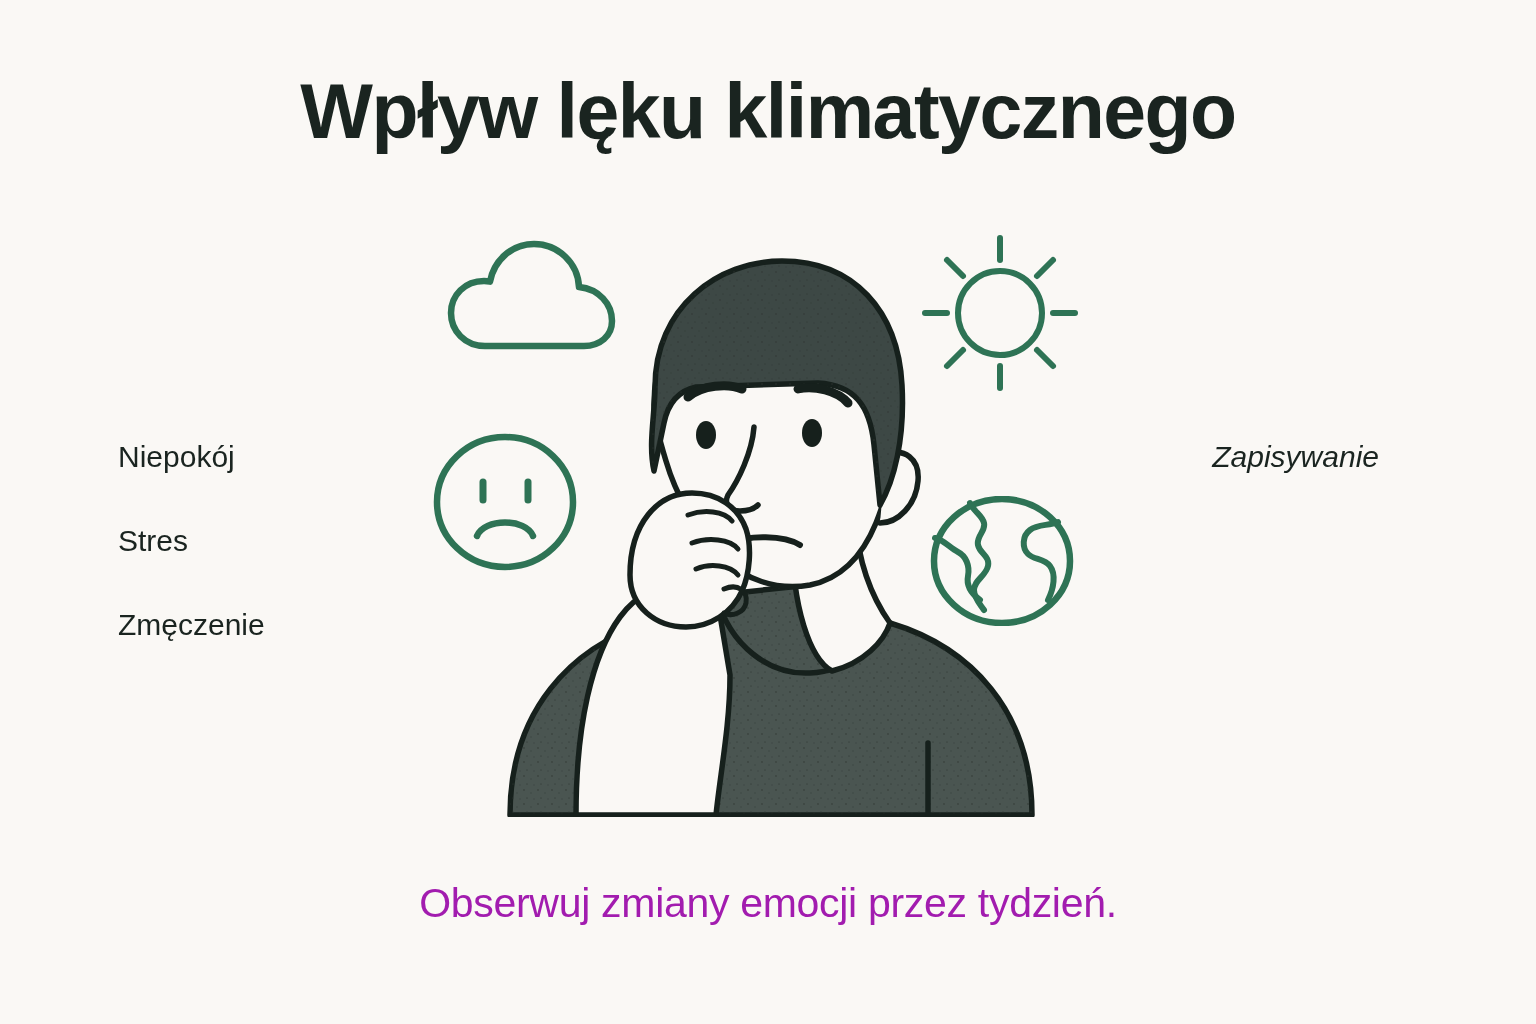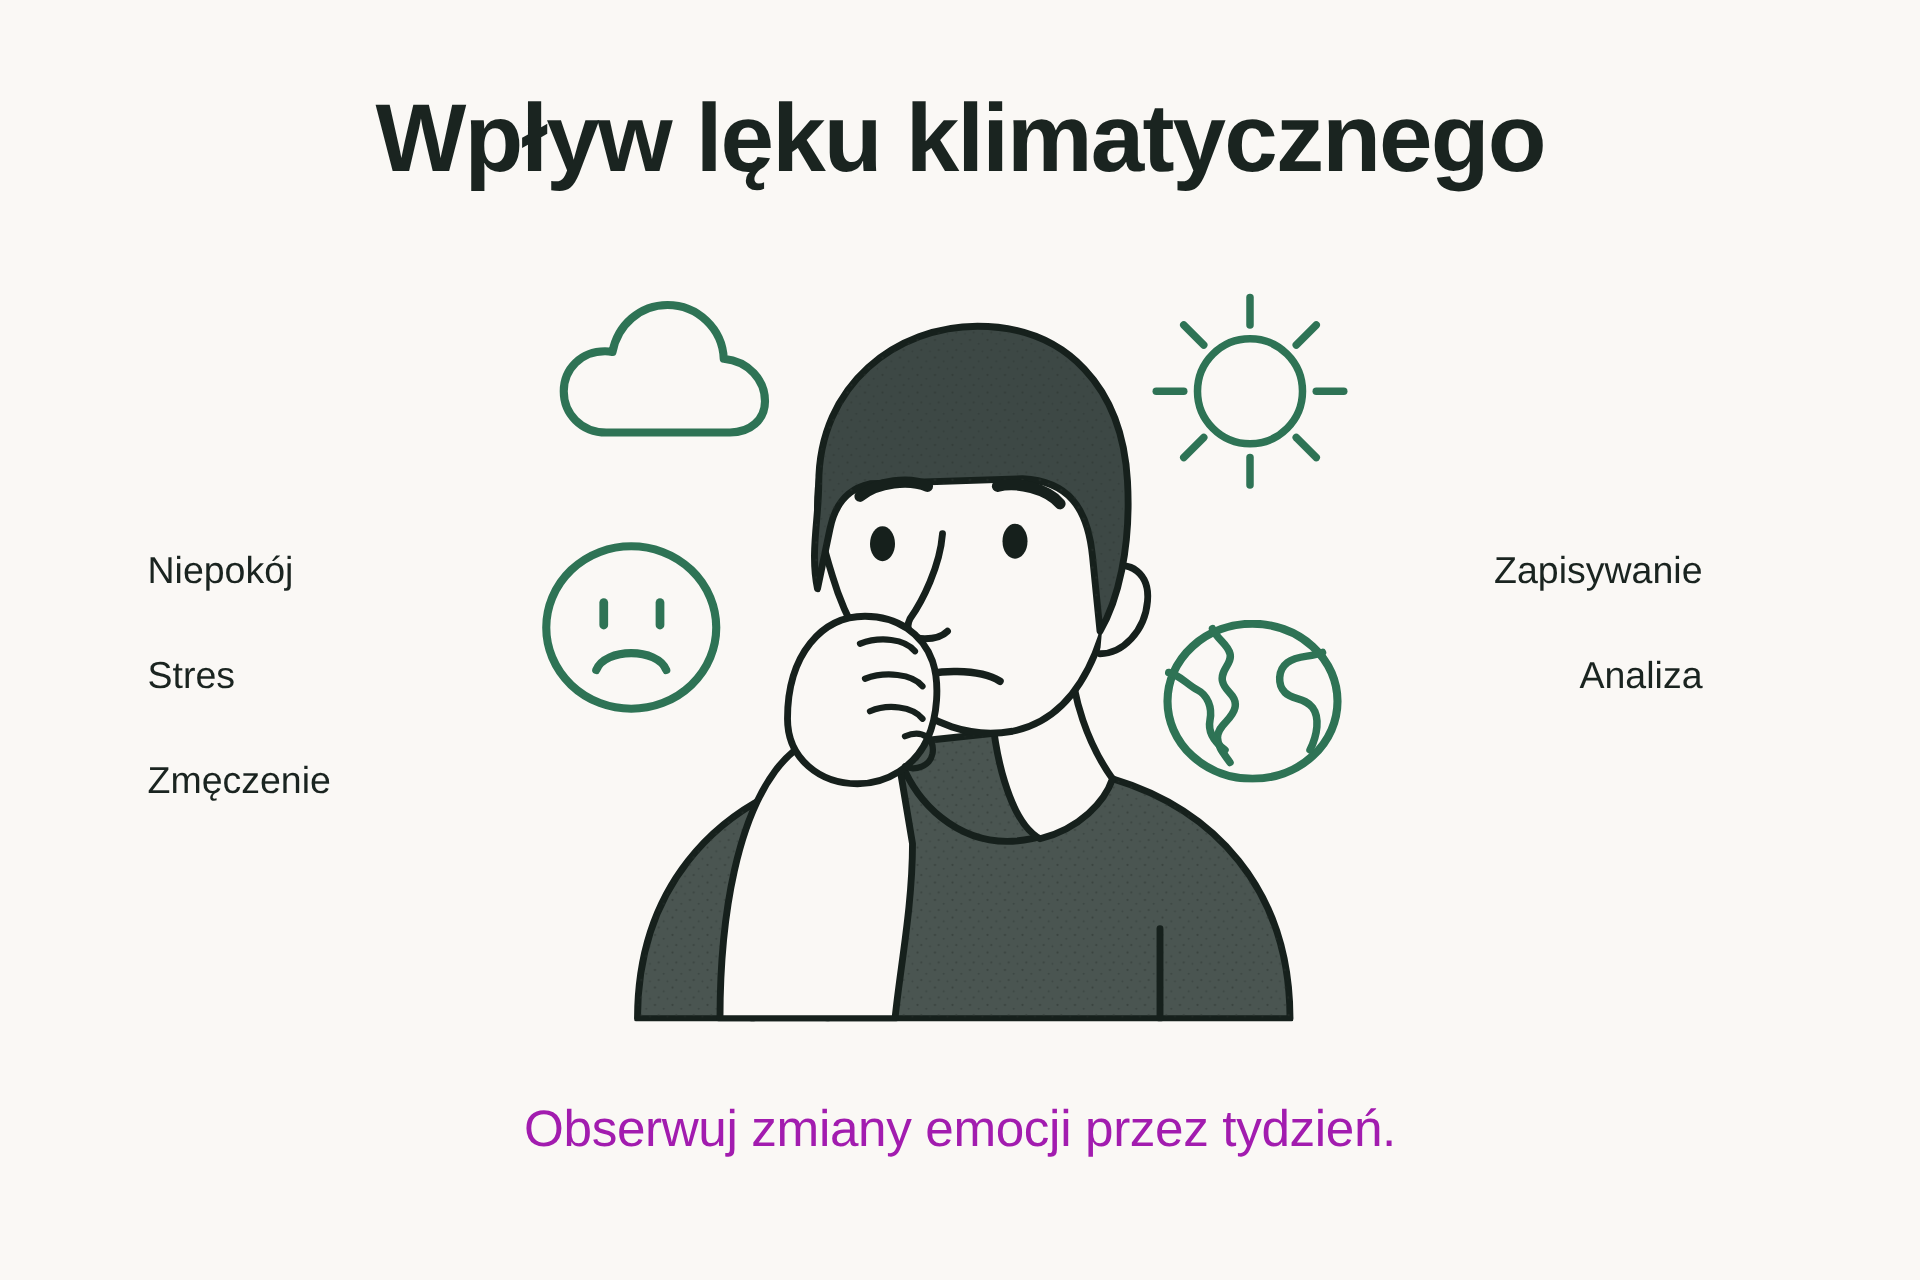--- a/index.html
+++ b/index.html
@@ -42,22 +42,23 @@
     font-size: 30px;
     color: #1a2420;
     line-height: 84px;
     white-space: nowrap;
   }
   #left-col {
     left: 118px;
     text-align: left;
   }
   #right-col {
-    right: 56px;
-    text-align: right;
+    right: 39px;
+    text-align: left;
+    font-style: italic;
   }
   .label-col div {
     height: 84px;
   }
 
   
   #caption {
     position: absolute;
     left: 0;
     top: 880px;
@@ -93,21 +94,20 @@
   <div id="title">Wpływ lęku klimatycznego</div>
 
   <div id="left-col" class="label-col">
     <div>Niepokój</div>
     <div>Stres</div>
     <div>Zmęczenie</div>
   </div>
 
   <div id="right-col" class="label-col">
     <div>Zapisywanie</div>
-    <div>Analiza</div>
   </div>
 
   <div id="icon-cloud" class="deco-icon">
     <svg width="176" height="120" viewBox="0 0 176 120" fill="none">
       <path d="M45 110 C25 110 11 95 11 77 C11 59 25 45 44 45 C46 45 48 45.2 50 45.6
                C54 24 72 8 94 8 C118 8 138 27 139 51
                C159 53 172 68 172 85 C172 100 160 110 144 110 Z" stroke="#2e7355" stroke-width="6.5" stroke-linejoin="round" fill="none"></path>
     </svg>
   </div>
 

